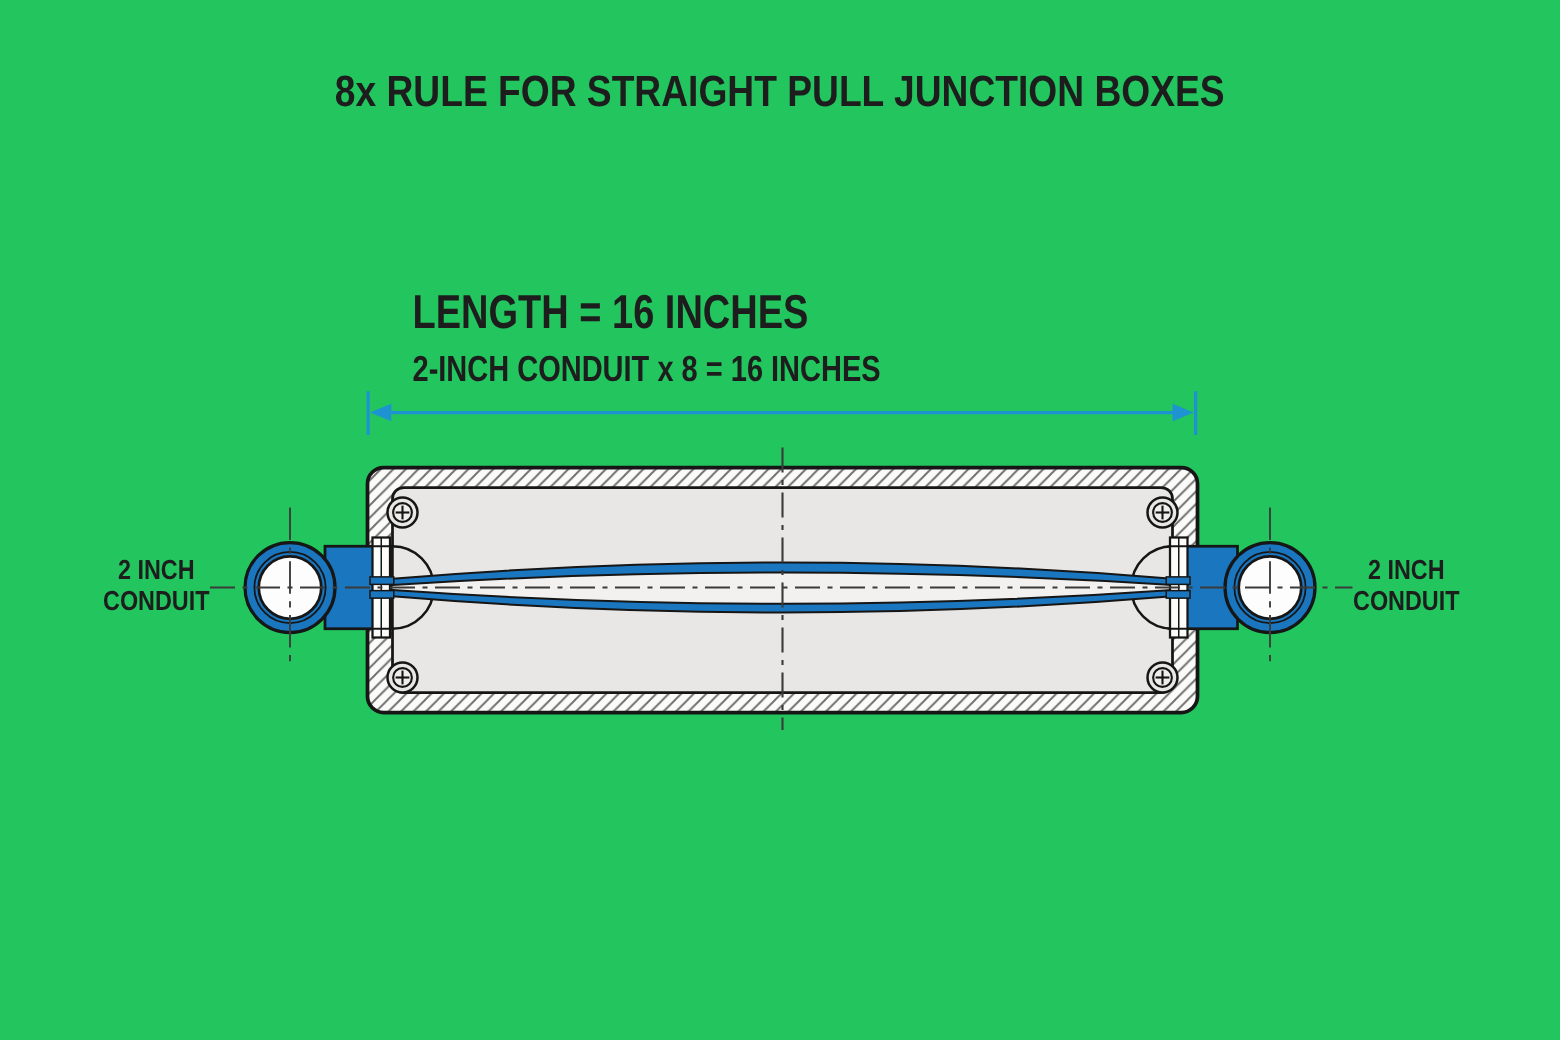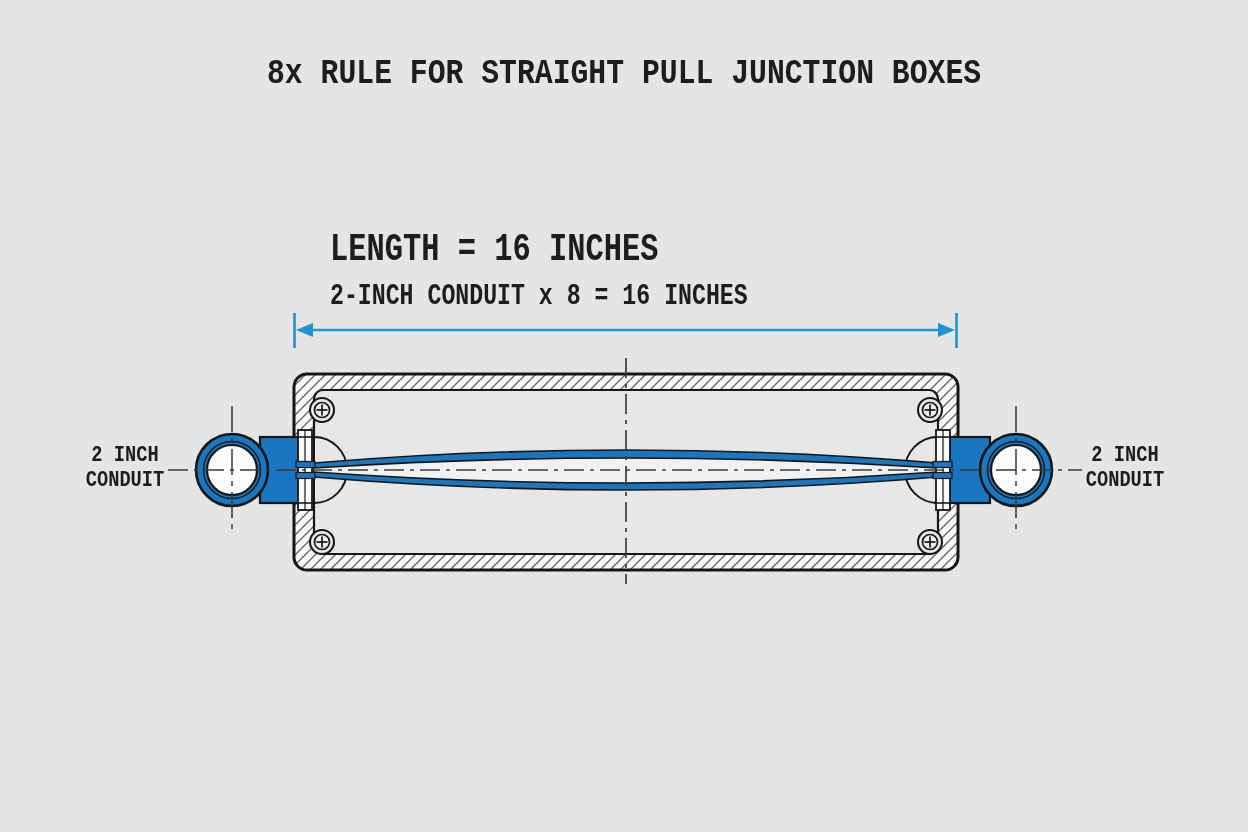--- a/index.html
+++ b/index.html
@@ -1,22 +1,22 @@
 <!DOCTYPE html>
 <html><head>
 <meta charset="utf-8">
 <style>
   html, body { margin: 0; padding: 0; background: #ffffff; }
   .canvas {
     position: relative;
     width: 1248px;
     height: 832px;
-    background: #e5e5e5;
+    background: #22c55e;
     overflow: hidden;
-    font-family: Liberation Mono, monospace;
+    font-family: Liberation Sans, sans-serif;
   }
   .title-wrap {
     position: absolute;
     left: 0; right: 0; top: 54px;
     text-align: center;
   }
   .title {
     display: inline-block;
     font-size: 35px;
     font-weight: 700;

